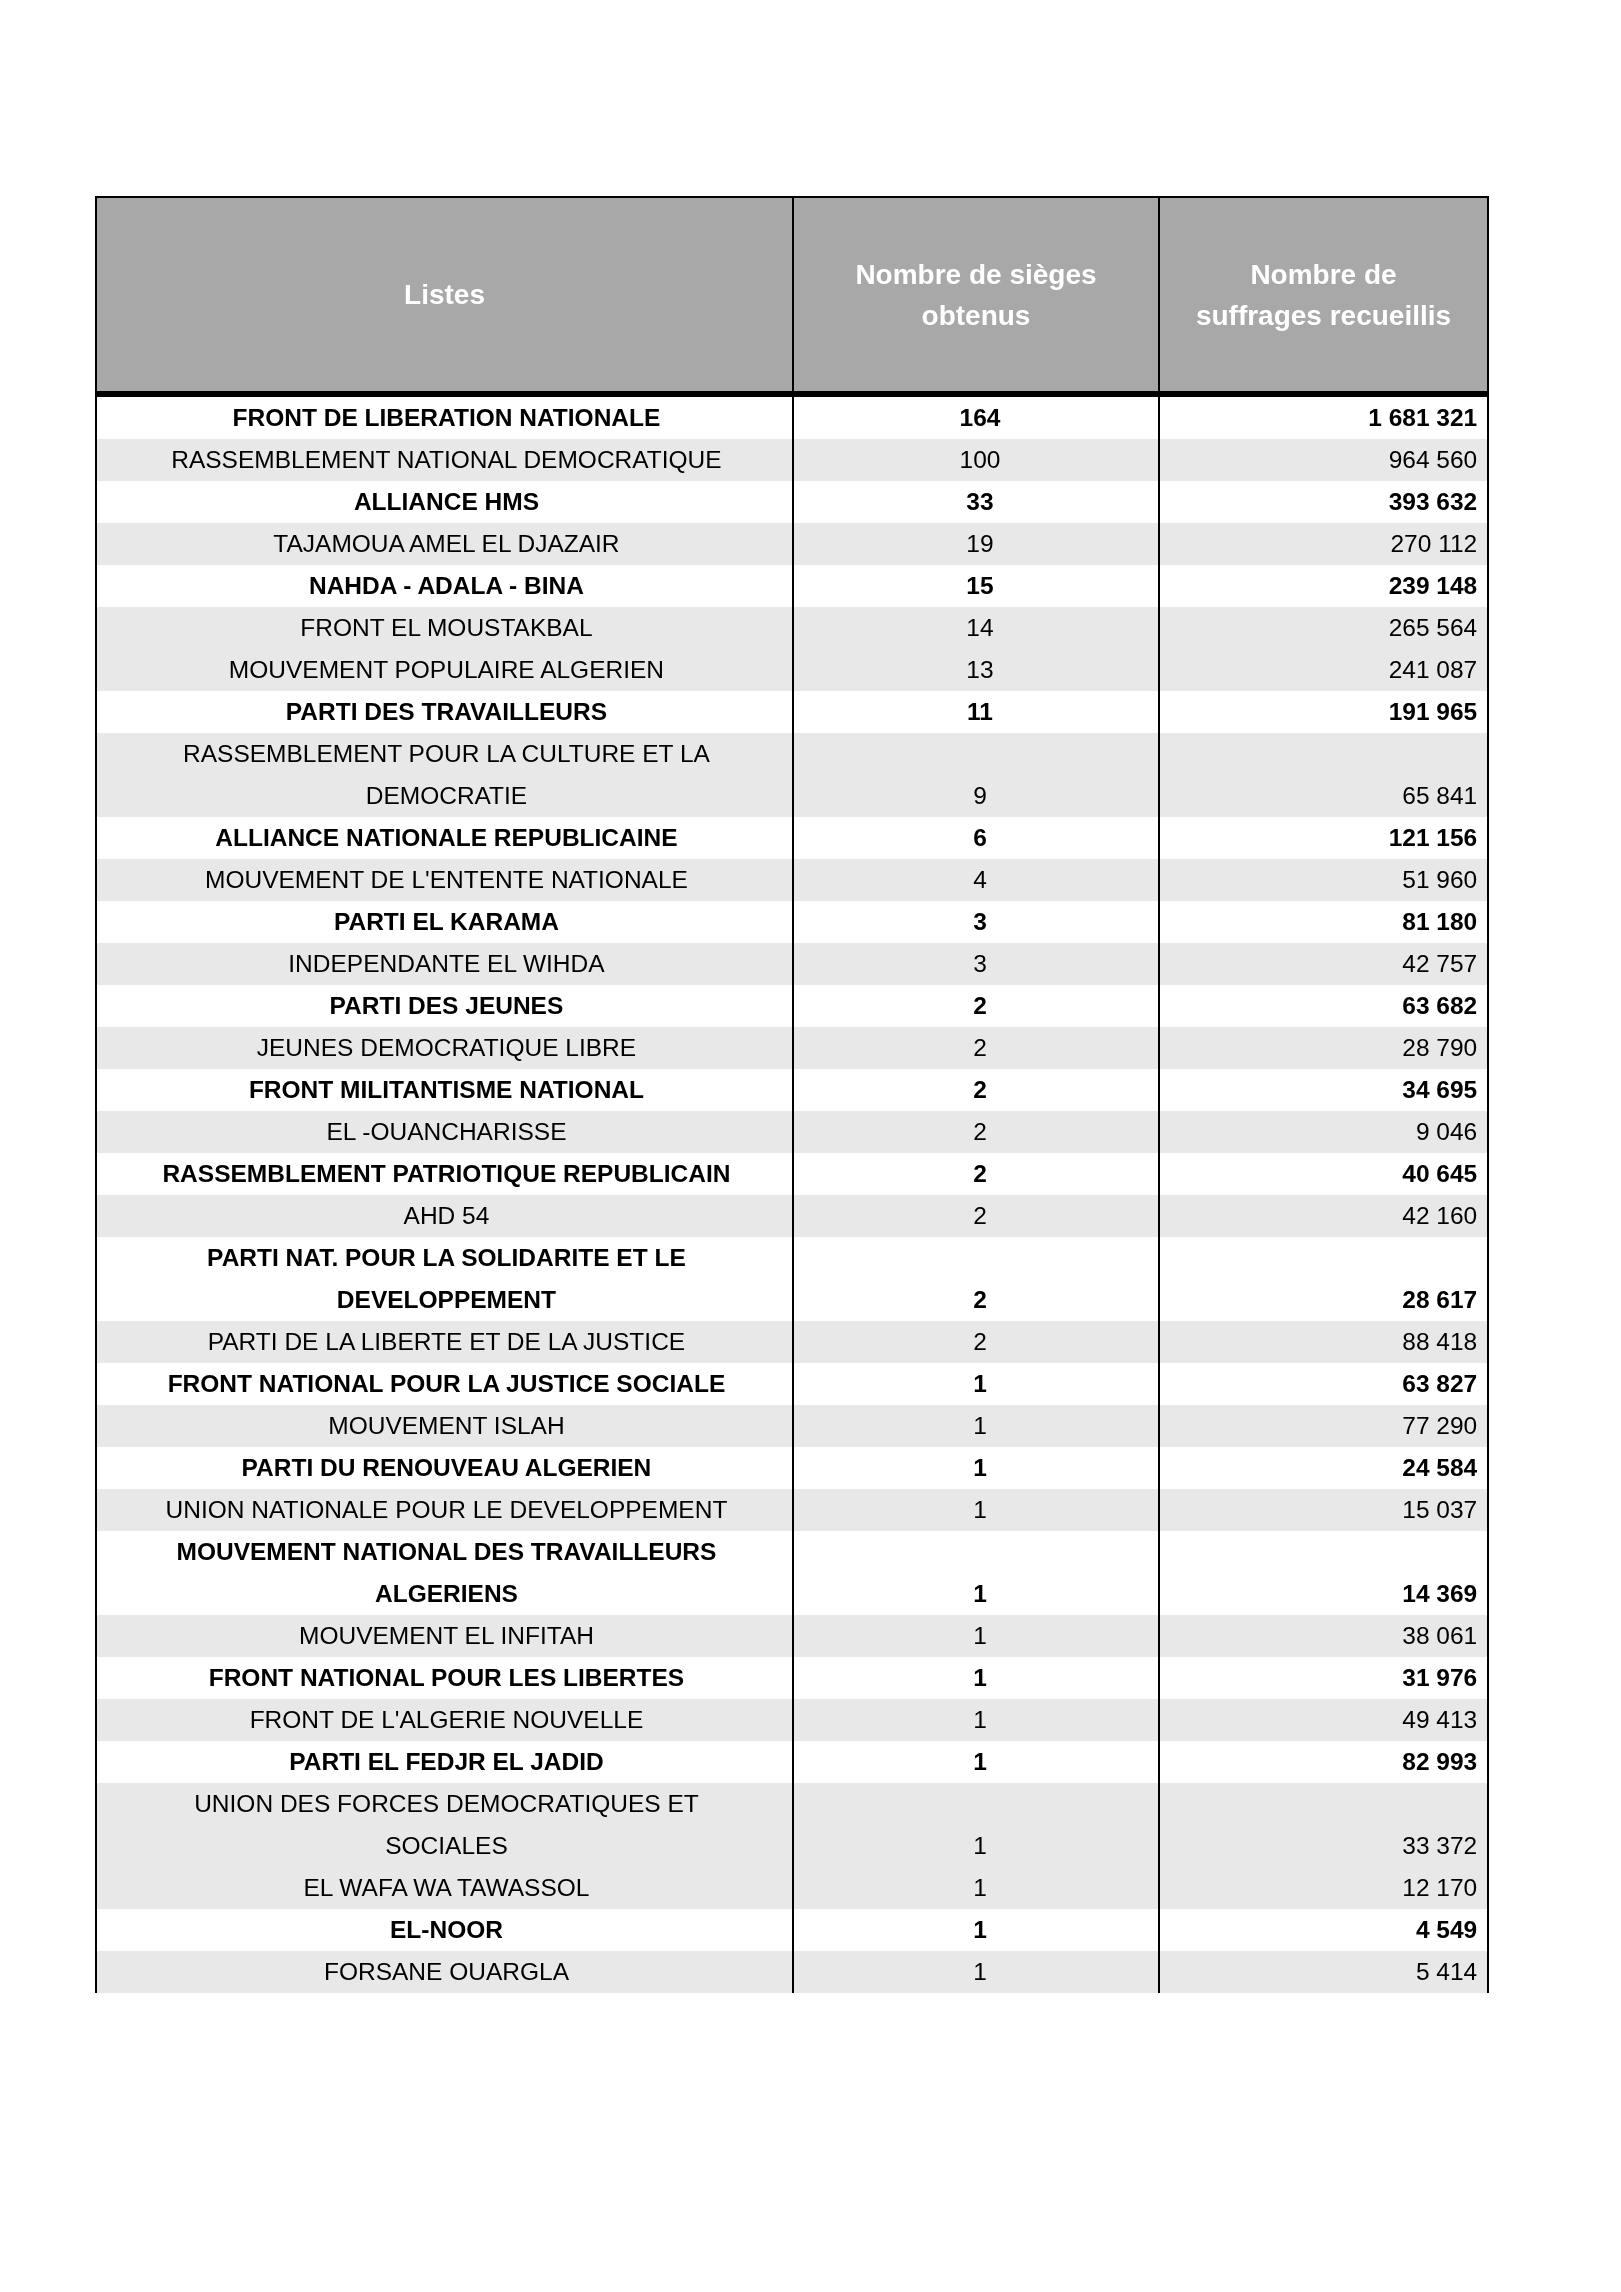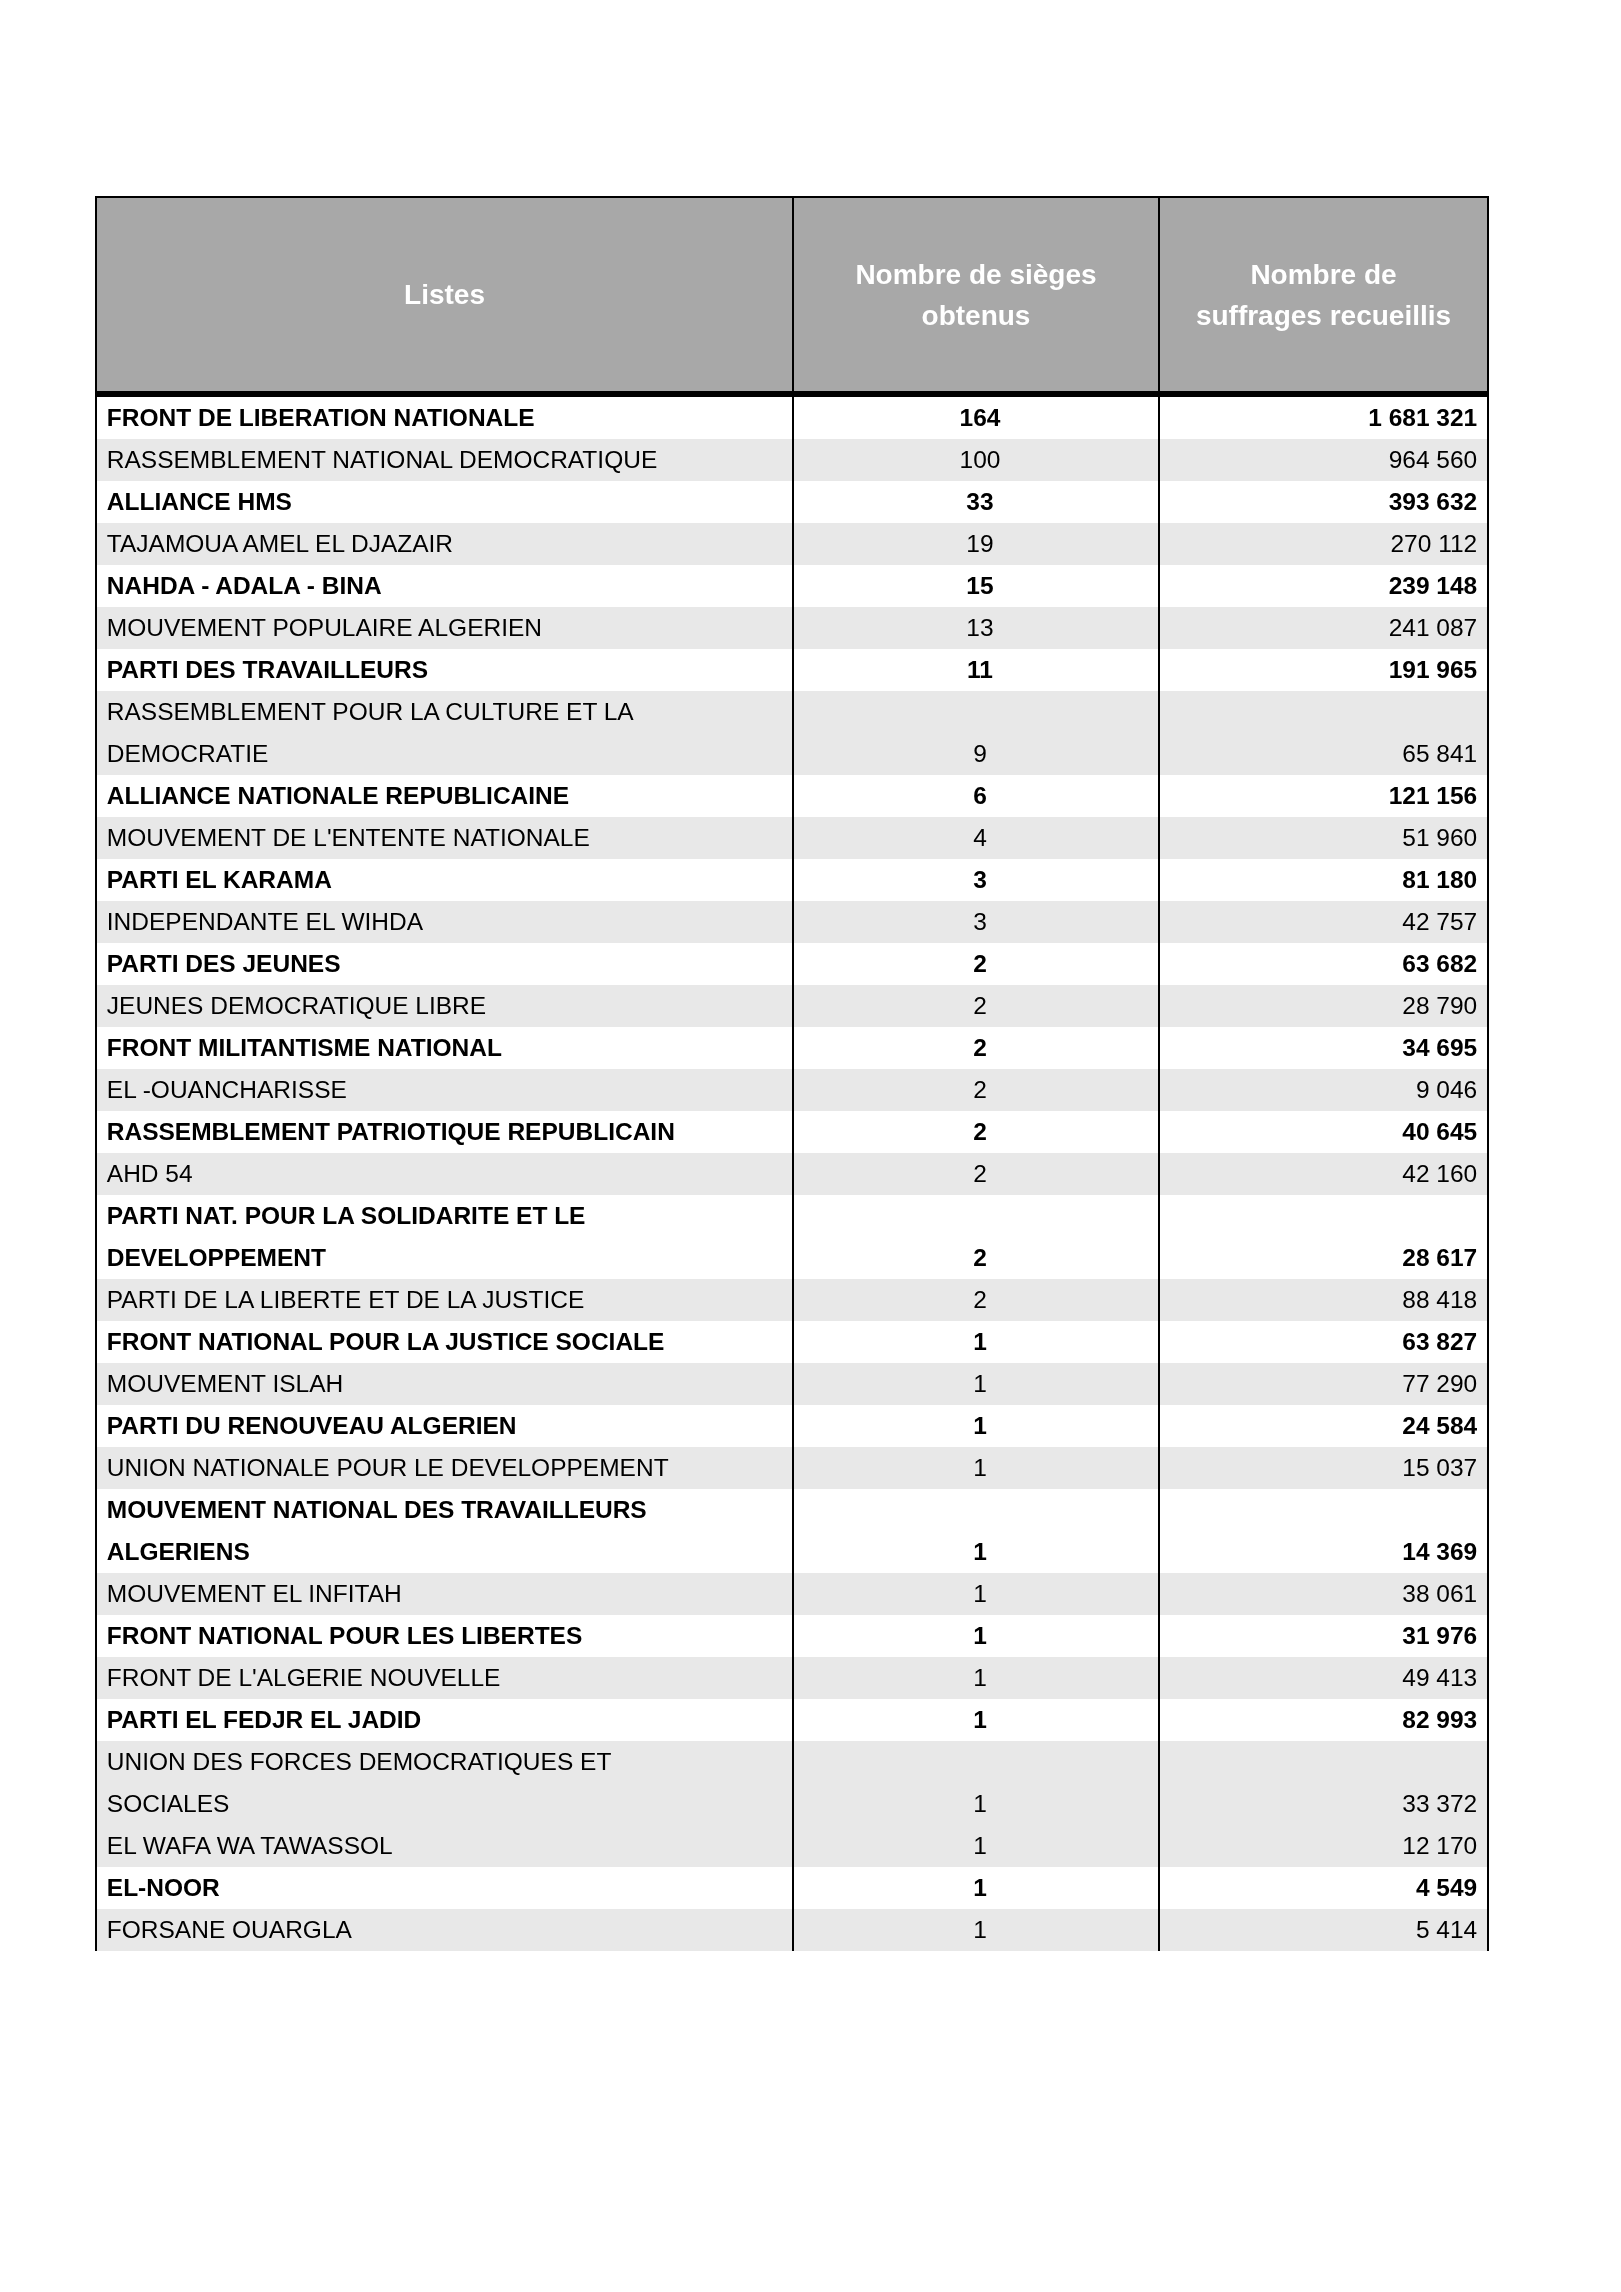--- a/index.html
+++ b/index.html
@@ -43,21 +43,21 @@
   }
   tbody td {
     font-size: 24.5px;
     line-height: 42px;
     vertical-align: bottom;
     white-space: pre-line;
     color: #000000;
   }
   tbody tr.emph  { background: #ffffff; font-weight: bold; }
   tbody tr.plain { background: var(--row-alt-bg, #e8e8e8); font-weight: normal; }
-  td.c-name  { text-align: left;  padding-left: 9.8px;  padding-right: 5.9px; }
+  td.c-name  { text-align: center;  padding-left: 9.8px;  padding-right: 5.9px; }
   td.c-seats { text-align: center; padding-left: 8px; }
   td.c-votes { text-align: right; padding-right: 9.8px; }
 </style>
 </head>
 <body>
 
 <div class="page">
   <table class="results">
     <colgroup>
       <col class="w-name">
@@ -93,20 +93,25 @@
           <td class="c-name">TAJAMOUA AMEL EL DJAZAIR</td>
           <td class="c-seats">19</td>
           <td class="c-votes">270 112</td>
         </tr>
         <tr class="emph">
           <td class="c-name">NAHDA - ADALA - BINA</td>
           <td class="c-seats">15</td>
           <td class="c-votes">239 148</td>
         </tr>
         <tr class="plain">
+          <td class="c-name">FRONT EL MOUSTAKBAL</td>
+          <td class="c-seats">14</td>
+          <td class="c-votes">265 564</td>
+        </tr>
+        <tr class="plain">
           <td class="c-name">MOUVEMENT POPULAIRE ALGERIEN</td>
           <td class="c-seats">13</td>
           <td class="c-votes">241 087</td>
         </tr>
         <tr class="emph">
           <td class="c-name">PARTI DES TRAVAILLEURS</td>
           <td class="c-seats">11</td>
           <td class="c-votes">191 965</td>
         </tr>
         <tr class="plain">

